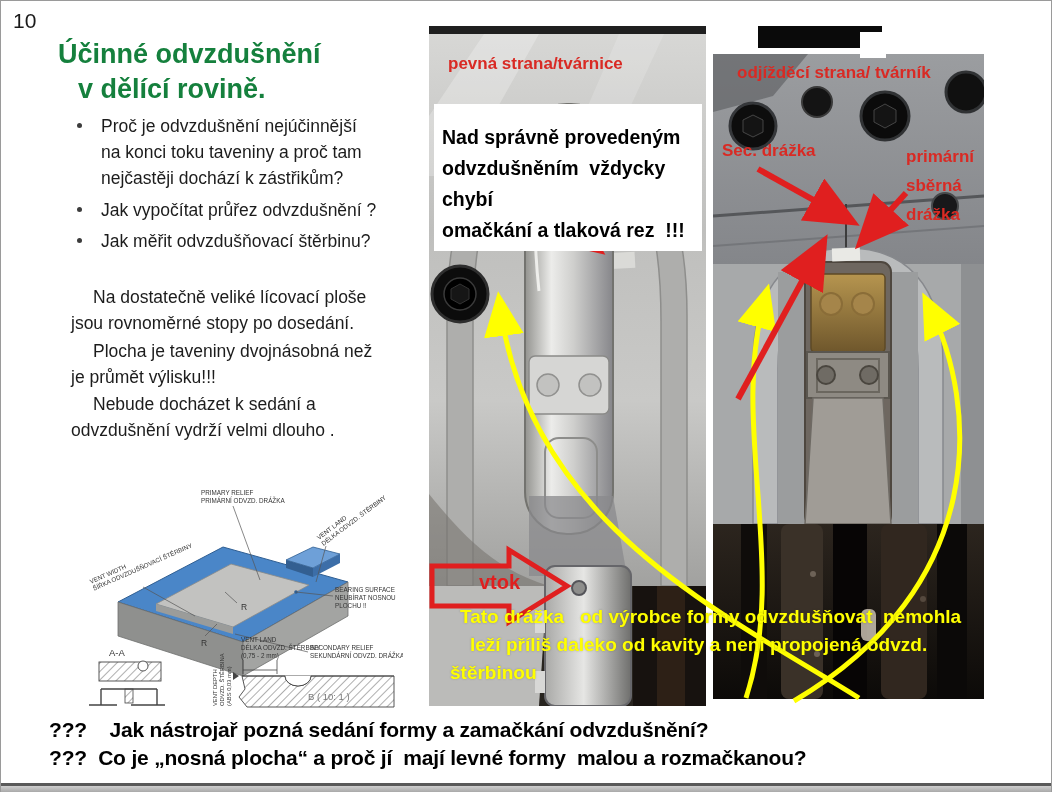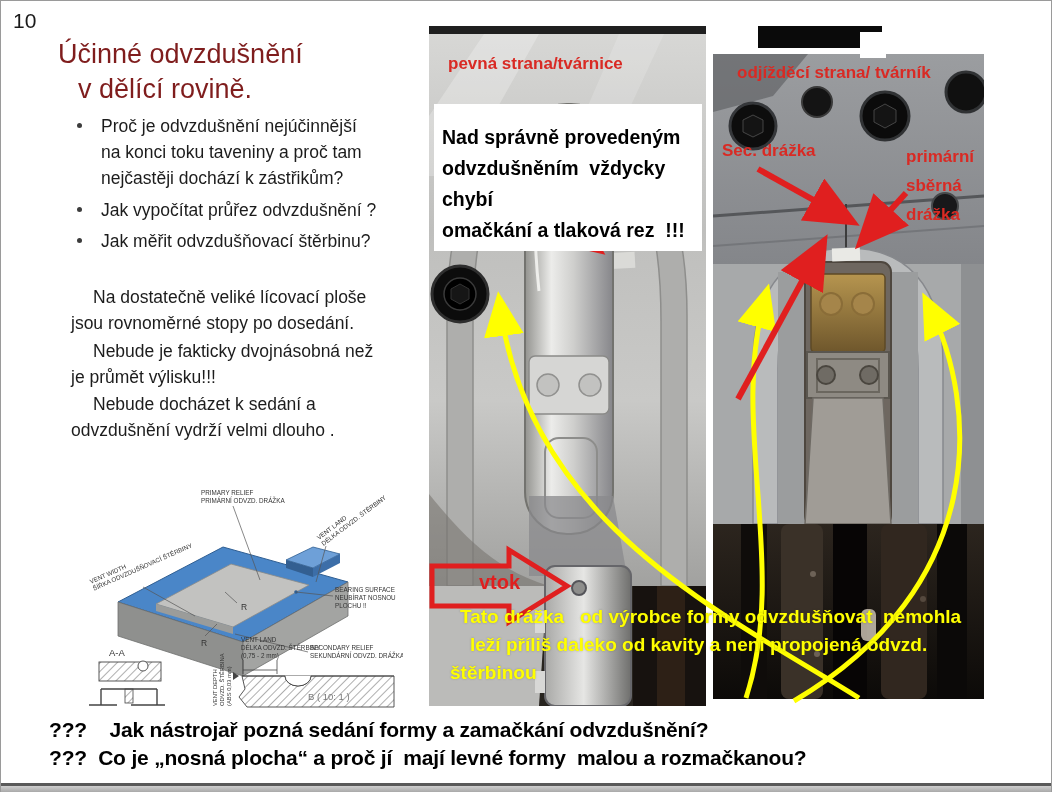--- a/index.html
+++ b/index.html
@@ -7,21 +7,21 @@
   #page{
     position:relative;width:1052px;height:792px;background:#ffffff;
     font-family:"Liberation Sans",sans-serif;overflow:hidden;
     border-left:1px solid #9a9a9a;border-top:1px solid #9a9a9a;border-right:1px solid #9a9a9a;
   }
   .abs{position:absolute;}
   .pre{white-space:pre-wrap;}
 
   #page-number{left:12px;top:8px;font-size:21px;color:#1a1a1a;text-align:right;}
 
-  #title{left:57px;top:36px;font-size:27px;font-weight:normal;color:#7f1d1d;line-height:35px;}
+  #title{left:57px;top:36px;font-size:27px;font-weight:bold;color:#15803d;line-height:35px;}
   #title .t2{margin-left:20px;}
 
   .bullet-item{position:absolute;left:76px;width:330px;font-size:17.5px;color:#1c1c1c;line-height:26px;}
   .bullet-dot{position:absolute;left:0;top:10px;width:5px;height:5px;border-radius:50%;background:#3c3c3c;}
   .bullet-text{margin-left:24px;}
 
   .para{position:absolute;left:70px;width:330px;font-size:17.5px;color:#1c1c1c;line-height:26px;}
   .para .indent{text-indent:22px;}
 
   
@@ -74,21 +74,21 @@
   <div class="bullet-item" style="top:227px;">
     <span class="bullet-dot"></span>
     <div class="bullet-text">Jak měřit odvzdušňovací štěrbinu?</div>
   </div>
 
   <div class="para" style="top:283px;">
     <div class="indent">Na dostatečně veliké lícovací ploše</div>
     <div>jsou rovnoměrné stopy po dosedání.</div>
   </div>
   <div class="para" style="top:337px;">
-    <div class="indent">Nebude je fakticky dvojnásobná než</div>
+    <div class="indent">Plocha je taveniny dvojnásobná než</div>
     <div>je průmět výlisku!!!</div>
   </div>
   <div class="para" style="top:390px;">
     <div class="indent">Nebude docházet k sedání a</div>
     <div>odvzdušnění vydrží velmi dlouho .</div>
   </div>
 
   <svg class="abs" style="left:82px;top:483px;" width="320" height="225" viewBox="0 0 320 225">
     <defs>
       <pattern id="hatch" width="6" height="6" patternUnits="userSpaceOnUse" patternTransform="rotate(45)">

